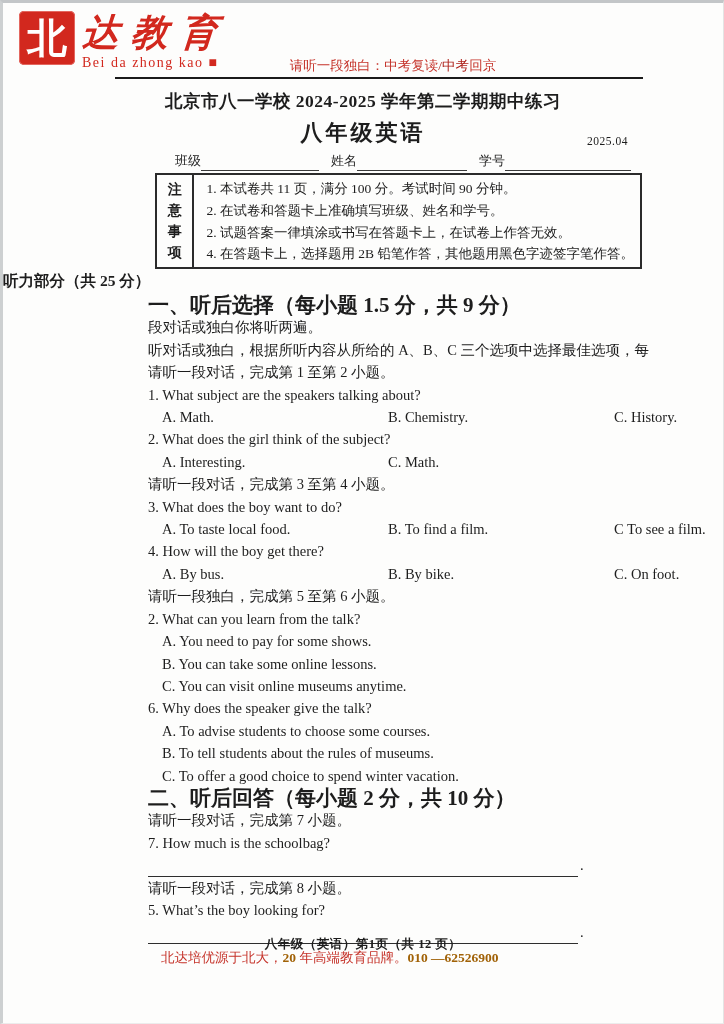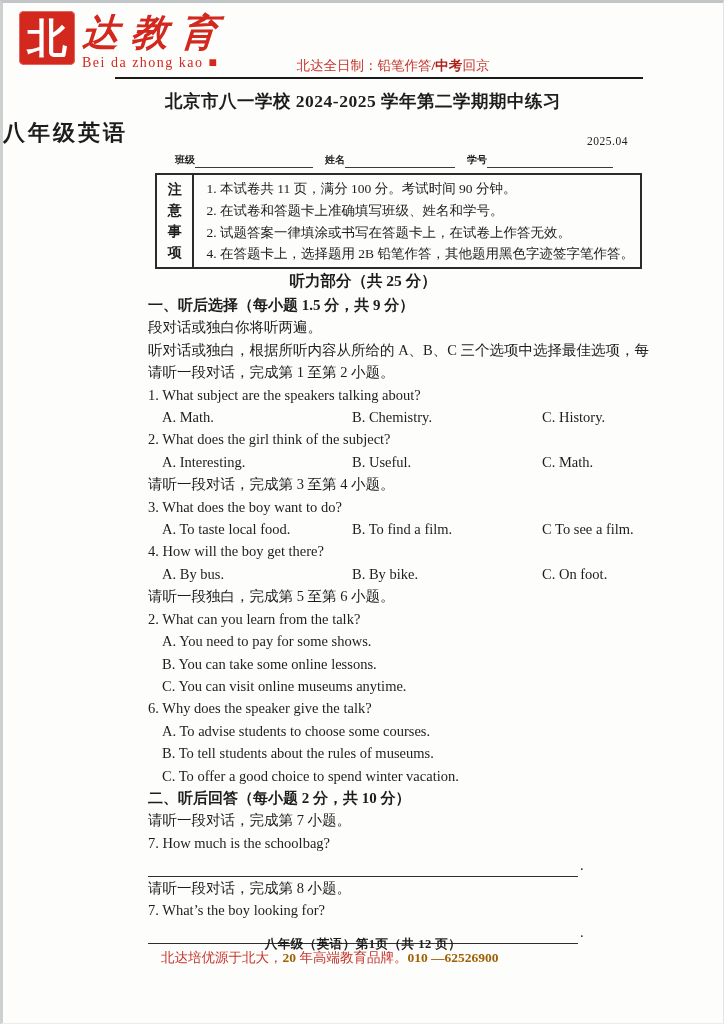--- a/index.html
+++ b/index.html
@@ -24,55 +24,55 @@
     color:#d2281e; font-size:37px; font-weight:bold; font-style:italic;
     letter-spacing:12px; line-height:44px; white-space:nowrap;
     transform:skewX(-4deg);
   }
   .logo-sub { color:#d2281e; font-size:14px; letter-spacing:1.5px; margin-top:0px; }
 
   .slogan {
     position:absolute; top:54px; left:140px; width:500px; text-align:center;
     font-size:13.5px; color:#c5332a; white-space:nowrap;
   }
-  .slogan .bold { font-weight:bold; color:#ad211a; }
+  .slogan .bold { font-weight:normal; color:#ad211a; }
 
   .header-rule { position:absolute; top:74px; left:112px; width:528px; height:2px; background:#1b1b1b; }
 
   
   .title { position:absolute; top:86px; left:0; width:100%; text-align:center;
            font-size:17.5px; font-weight:bold; letter-spacing:0.5px; }
-  .subject { position:absolute; top:115px; left:0; width:100%; text-align:left;
+  .subject { position:absolute; top:115px; left:0; width:100%; text-align:center;
              font-size:22px; font-weight:bold; letter-spacing:3px; }
   .date { position:absolute; top:132px; left:584px; font-size:11.5px; letter-spacing:0.5px; }
 
   
-  .fields { position:absolute; top:149px; left:172px; display:flex; font-size:10px;font-weight:bold; }
+  .fields { position:absolute; top:149px; left:172px; display:flex; font-size:13px; }
   .field { display:flex; align-items:flex-end; margin-right:12px; }
   .field-label { padding-bottom:1px; }
   .field-line { display:inline-block; border-bottom:1px solid #3a3a3a; height:15px; }
   .line-1 { width:118px; } .line-2 { width:110px; } .line-3 { width:126px; }
 
   
   .notice { position:absolute; top:170px; left:152px; width:487px; height:96px;
             border:2px solid #2b2b2b; display:flex; box-sizing:border-box; background:#fdfdfc; }
   .notice-side { width:40px; border-right:2px solid #2b2b2b; display:flex; flex-direction:column;
                  align-items:center; justify-content:center; font-size:14px; font-weight:bold; line-height:21px; }
   .notice-body { flex:1; padding:3px 6px 0 12px; font-size:13.5px; line-height:21.8px; }
   .notice-body div { white-space:nowrap; }
 
   
-  .part-title { position:absolute; top:268px; left:0; width:100%; text-align:center;
+  .part-title { position:absolute; top:268px; left:0; width:100%; 
                 font-size:15.5px; font-weight:bold; }
 
   .paper-body { position:absolute; top:291px; left:145px; width:515px;
                 font-size:14.5px; line-height:22.4px; }
   .paper-body > div { white-space:nowrap; }
-  .h-sec { font-size:15px; font-weight:bold; }
-  .opt-row { display:grid; grid-template-columns:190px 190px 1fr; padding-left:14px; }
+  .h-sec { font-size:21px; font-weight:bold; }
+  .opt-row { display:grid; grid-template-columns:190px 190px 1fr; padding-left:14px;gap:36px; }
   .opt-stack { padding-left:14px; }
   .blank-line { display:flex; align-items:flex-end; height:22.4px; }
   .blank-rule { display:inline-block; width:430px; border-bottom:1.5px solid #2e2e2e; height:16px; }
   .blank-tail { padding-left:2px; }
 
   
   .page-info { position:absolute; top:933px; left:0; width:100%; text-align:center;
                font-size:12.5px; font-weight:bold; letter-spacing:0.5px; }
   .promo { position:absolute; top:946px; left:158px; font-size:13.5px; color:#c5332a; white-space:nowrap; }
   .promo .bold { font-weight:bold; color:#a16207; }
@@ -83,21 +83,21 @@
 <div class="page">
 
   <div class="logo">
     <div class="seal">北</div>
     <div class="logo-right">
       <div class="logo-script">达教育</div>
       <div class="logo-sub">Bei da zhong kao ■</div>
     </div>
   </div>
 
-  <div class="slogan"><span>北达全日制：铅笔作答</span><span class="bold">/中考</span><span>回京</span></div>
+  <div class="slogan"><span>请听一段独白：中考复读</span><span class="bold">/中考</span><span>回京</span></div>
 
   <div class="header-rule"></div>
 
   <div class="title">北京市八一学校 2024-2025 学年第二学期期中练习</div>
   <div class="subject">八年级英语</div>
   <div class="date">2025.04</div>
 
   <div class="fields">
     <div class="field">
       <span class="field-label">班级</span>
@@ -141,21 +141,20 @@
     <div>1. What subject are the speakers talking about?</div>
     <div class="opt-row">
       <span>A. Math.</span>
       <span>B. Chemistry.</span>
       <span>C. History.</span>
     </div>
 
     <div>2. What does the girl think of the subject?</div>
     <div class="opt-row">
       <span>A. Interesting.</span>
-      <span>B. Useful.</span>
       <span>C. Math.</span>
     </div>
 
     <div>请听一段对话，完成第 3 至第 4 小题。</div>
 
     <div>3. What does the boy want to do?</div>
     <div class="opt-row">
       <span>A. To taste local food.</span>
       <span>B. To find a film.</span>
       <span>C  To see a film.</span>
@@ -183,21 +182,21 @@
     <div class="h-sec">二、听后回答（每小题 2 分，共 10 分）</div>
 
     <div>请听一段对话，完成第 7 小题。</div>
     <div>7. How much is the schoolbag?</div>
     <div class="blank-line">
       <span class="blank-rule"></span>
       <span class="blank-tail">.</span>
     </div>
 
     <div>请听一段对话，完成第 8 小题。</div>
-    <div>7. What’s the boy looking for?</div>
+    <div>5. What’s the boy looking for?</div>
     <div class="blank-line">
       <span class="blank-rule"></span>
       <span class="blank-tail">.</span>
     </div>
 
   </div>
 
   <div class="page-info">八年级（英语）第1页（共 12 页）</div>
   <div class="promo"><span>北达培优源于北大，</span><span class="bold">20</span><span> 年高端教育品牌。</span><span class="bold">010 —62526900</span></div>
 

